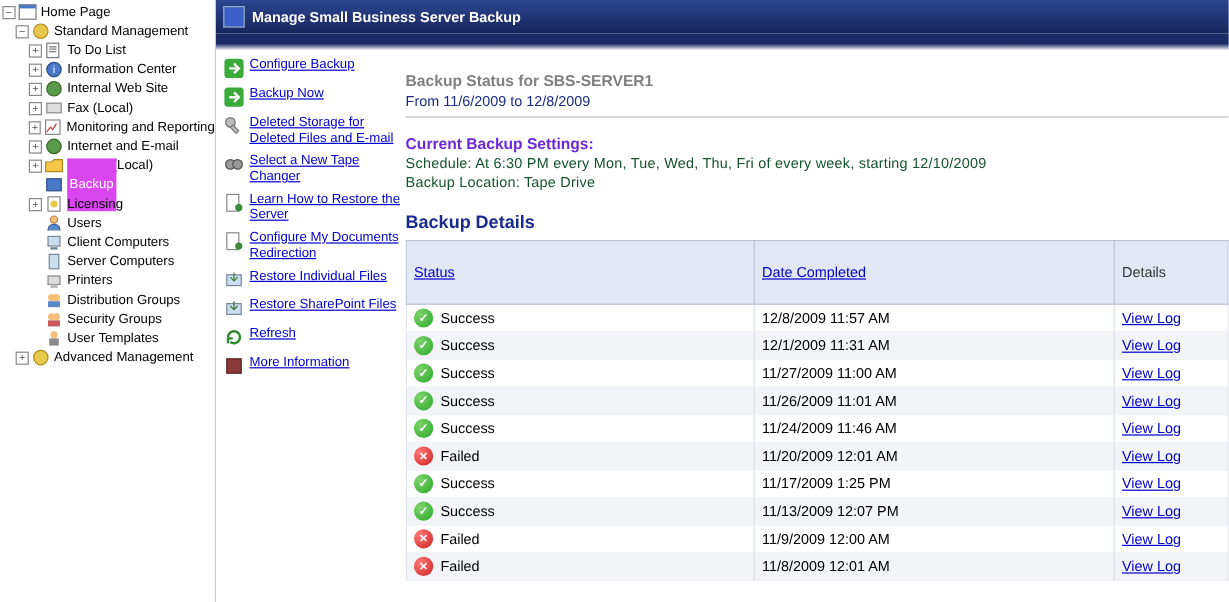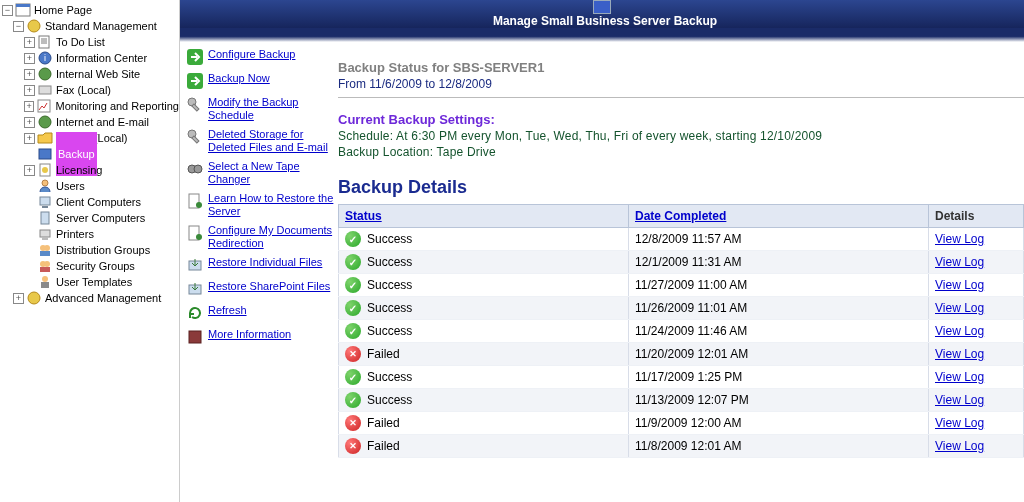--- a/index.html
+++ b/index.html
@@ -58,21 +58,20 @@
   .titlebar {
     background:#1a2b68;
     background: linear-gradient(#2c4690, #16255c);
     color:#fff;
     height:28px;
     display:flex;
     align-items:center;
     font-weight:bold;
     font-size:12px;
     padding-left:6px;
-    flex-direction:column;
   }
   .titlebar .winicon { width:18px; height:18px; background:#3a5fc8; border:1px solid #9ab; margin-right:6px; display:inline-block; }
   .subbar {
     height:14px;
     background: linear-gradient(#1a2b68 60%, #fff 100%);
     border-radius: 0 0 0 0;
     margin-bottom:0;
   }
   .content-row {
     flex:1;
@@ -119,34 +118,34 @@
   }
   .status-range {
     color:#1a2b80;
     font-size:12px;
     margin-bottom:6px;
   }
   hr.sep { border:none; border-top:1px solid #bbb; margin:2px 0 14px 0; }
 
   .settings-title { color:#6d28d9; font-weight:bold; font-size:13px; margin-bottom:2px; }
   .settings-line { color:#14532d; font-size:12px; letter-spacing:0.2px; margin-bottom:2px; }
-  .details-title { color:#1a2b90; font-weight:bold; font-size:18px; margin:18px 0 6px 0; }
+  .details-title { color:#1a2b90; font-weight:bold; font-size:15px; margin:18px 0 6px 0; }
 
   table.backup {
     width: 100%;
     border-collapse: collapse;
     font-size: 12px;
   }
   table.backup th {
     text-align:left;
     background:#e2e8f3;
     color:#0000cc;
     text-decoration:underline;
-    font-weight:bold;
-    padding:4px 6px;
+    font-weight:normal;
+    padding:19px 6px;
     border:1px solid #b8c4d8;
   }
   table.backup th.nolnk { text-decoration:none; color:#333; }
   table.backup td {
     padding:3px 6px;
     border-left:1px solid #d8dde8;
     border-right:1px solid #d8dde8;
     border-bottom:1px solid #eef1f6;
     height:22px;
   }
@@ -401,29 +400,20 @@
           </span>
           <a href="#">Backup Now</a>
         </div>
         <div class="action">
           <span class="aicon">
             <svg viewBox="0 0 18 18">
               <circle cx="6" cy="6" r="4" fill="#bbb" stroke="#777"></circle>
               <rect x="8" y="8" width="7" height="3" transform="rotate(45 8 8)" fill="#bbb" stroke="#777"></rect>
             </svg>
           </span>
-          <a href="#">Modify the Backup Schedule</a>
-        </div>
-        <div class="action">
-          <span class="aicon">
-            <svg viewBox="0 0 18 18">
-              <circle cx="6" cy="6" r="4" fill="#bbb" stroke="#777"></circle>
-              <rect x="8" y="8" width="7" height="3" transform="rotate(45 8 8)" fill="#bbb" stroke="#777"></rect>
-            </svg>
-          </span>
           <a href="#">Deleted Storage for Deleted Files and E-mail</a>
         </div>
         <div class="action">
           <span class="aicon">
             <svg viewBox="0 0 18 18">
               <circle cx="6" cy="9" r="4" fill="#999" stroke="#555"></circle>
               <circle cx="12" cy="9" r="4" fill="#999" stroke="#555"></circle>
             </svg>
           </span>
           <a href="#">Select a New Tape Changer</a>

